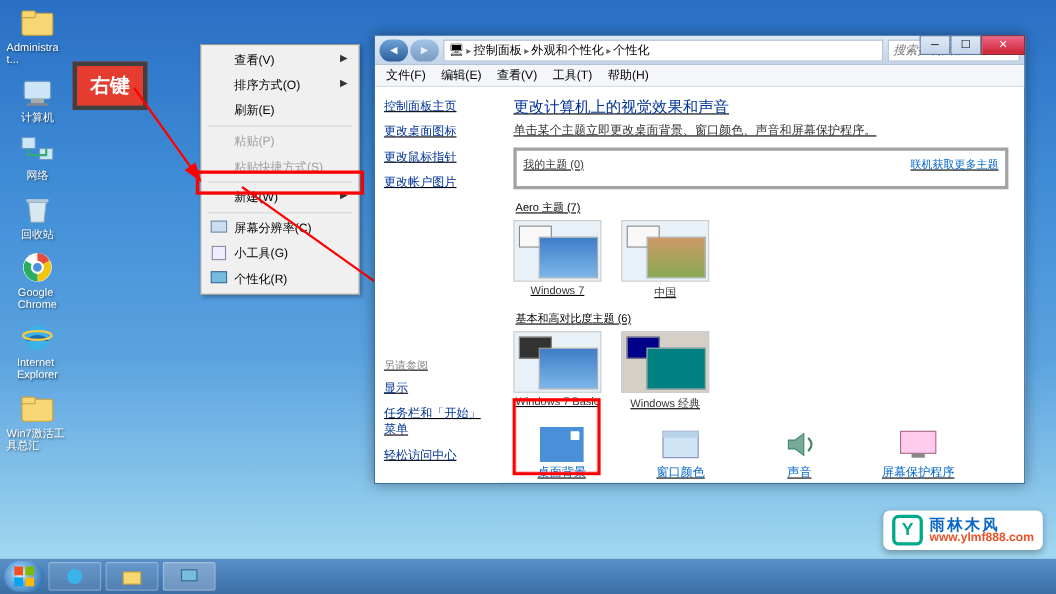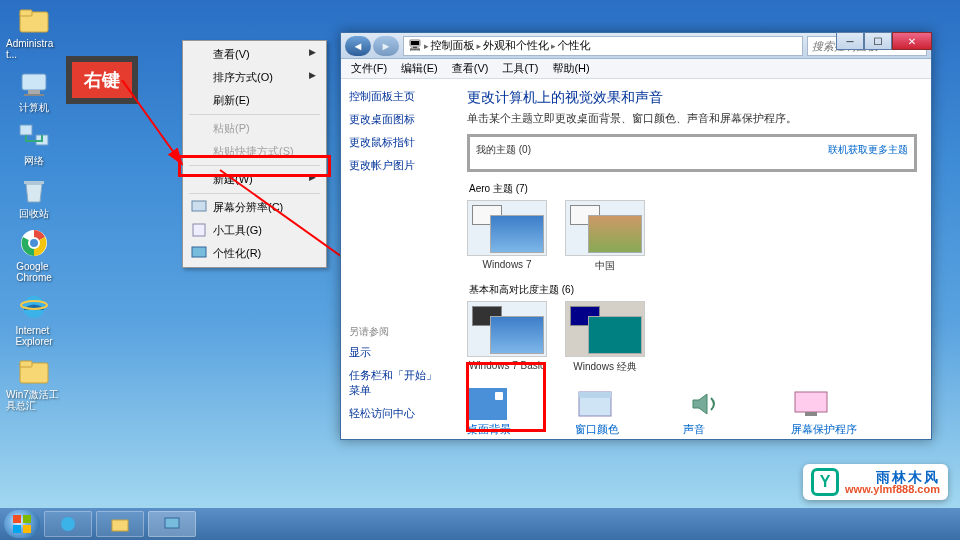--- a/index.html
+++ b/index.html
@@ -14,71 +14,71 @@
 
 .context-menu { position: absolute; top: 40px; left: 182px; width: 145px; background: #f0f0f0; border: 1px solid #979797; box-shadow: 2px 2px 4px rgba(0,0,0,.3); padding: 2px; font-size: 11px; }
 .context-menu .item { padding: 4px 8px 4px 28px; position: relative; cursor: pointer; }
 .context-menu .sep { height: 1px; background: #d4d4d4; margin: 2px 4px; }
 .context-menu .disabled { color: #a0a0a0; cursor: default; }
 .context-menu .item .mi-icon { position: absolute; left: 6px; top: 3px; width: 16px; height: 16px; }
 .context-menu .arrow { float: right; font-size: 9px; color: #333; }
 
 
 .annot-box { position: absolute; border: 3px solid #f00; pointer-events: none; }
-.annot-label { position: absolute; background: #e43c2e; color: #fff; border: 6px solid #404040; padding: 6px 12px; font-size: 18px; font-weight: bold; }
+.annot-label { position: absolute; background: #e43c2e; color: #fff; border: 4px solid #404040; padding: 6px 12px; font-size: 18px; font-weight: bold; }
 .arrow-line { position: absolute; pointer-events: none; }
 
 
 .win { position: absolute; top: 32px; left: 340px; width: 592px; height: 408px; background: #fff; border: 1px solid #3a6ea5; box-shadow: 0 0 12px rgba(0,0,0,.4); display: flex; flex-direction: column; }
 .titlebar { height: 26px; background: linear-gradient(#dfe9f5,#c3d5ea); display: flex; align-items: center; padding: 0 4px; gap: 4px; border-bottom: 1px solid #9fb7d4; }
 .titlebar .navbtns { display: flex; gap: 2px; }
 .titlebar .navbtn { width: 26px; height: 20px; border-radius: 10px; background: linear-gradient(#6fa3d8,#2d5e99); display: flex; align-items: center; justify-content: center; color: #fff; font-size: 11px; cursor: pointer; }
 .titlebar .breadcrumb { flex: 1; background: #fff; border: 1px solid #a7b8cd; height: 20px; display: flex; align-items: center; padding: 0 4px; font-size: 11px; gap: 2px; }
 .titlebar .breadcrumb .sep { color: #666; font-size: 9px; }
 .titlebar .search { width: 120px; background: #fff; border: 1px solid #a7b8cd; height: 20px; font-size: 11px; padding: 0 4px; color: #888; font-style: italic; }
 
 .menubar { height: 20px; background: #f4f6fa; border-bottom: 1px solid #d4dce8; display: flex; align-items: center; font-size: 11px; padding: 0 4px; gap: 2px; }
 .menubar span { padding: 2px 6px; cursor: pointer; }
 
-.win-body { flex: 1; display: flex; overflow: hidden; }
+.win-body { flex: 1; display: flex; overflow: hidden; text-decoration: underline; }
 .sidebar { width: 112px; background: #fff; padding: 10px 8px; font-size: 11px; display: flex; flex-direction: column; }
 .sidebar .sb-title { color: #003399; margin-bottom: 8px; }
 .sidebar .sb-link { color: #003399; margin-bottom: 8px; cursor: pointer; }
 .sidebar .sb-spacer { flex: 1; }
 .sidebar .sb-footer { color: #888; font-size: 10px; margin-bottom: 6px; }
 
 .main { flex: 1; padding: 10px 14px; overflow-y: auto; font-size: 11px; }
 .main h1 { color: #003399; font-size: 14px; font-weight: normal; margin-bottom: 4px; }
 .main .sub { color: #333; font-size: 11px; margin-bottom: 8px; }
 .theme-group { border: 3px solid #a3a3a3; padding: 6px; margin-bottom: 10px; }
 .theme-group .tg-head { font-size: 10px; color: #333; margin-bottom: 6px; display: flex; justify-content: space-between; }
 .theme-group .tg-head a { color: #0066cc; cursor: pointer; }
 .themes-row { display: flex; gap: 18px; }
 .theme { display: flex; flex-direction: column; align-items: center; gap: 3px; cursor: pointer; }
 .theme .thumb { width: 80px; height: 56px; border: 1px solid #ccc; position: relative; background: #e8f0f8; overflow: hidden; }
 .theme .thumb .wp { position: absolute; width: 54px; height: 38px; top: 14px; left: 22px; background: linear-gradient(#3d7ec9,#7db6e8); border: 1px solid #aaa; }
 .theme .thumb .wc { position: absolute; width: 30px; height: 20px; top: 4px; left: 4px; background: #f8f8f8; border: 1px solid #888; }
 .theme .tl { font-size: 10px; color: #333; }
 
 .bottom-row { display: flex; gap: 20px; margin-top: 14px; }
-.bot-item { display: flex; flex-direction: column; gap: 2px; cursor: pointer; width: 88px; }
+.bot-item { display: flex; flex-direction: column; align-items: center; gap: 2px; cursor: pointer; width: 88px; }
 .bot-item .bi-icon { width: 40px; height: 32px; display: flex; align-items: center; justify-content: center; }
 .bot-item .bi-title { font-size: 11px; color: #0066cc; }
 .bot-item .bi-sub { font-size: 10px; color: #666; }
 
 
 .taskbar { position: absolute; bottom: 0; left: 0; right: 0; height: 32px; background: linear-gradient(#5a8fc8,#3a6ea5); display: flex; align-items: center; padding: 0 4px; gap: 4px; }
 .start-orb { width: 36px; height: 28px; border-radius: 14px; background: radial-gradient(circle at 40% 40%, #fff, #7cb7ea 30%, #1a5a9a); cursor: pointer; display: flex; align-items: center; justify-content: center; }
 .task-item { width: 48px; height: 26px; border: 1px solid rgba(255,255,255,.3); background: rgba(255,255,255,.1); border-radius: 2px; cursor: pointer; display: flex; align-items: center; justify-content: center; }
 
 
 .watermark { position: absolute; bottom: 40px; right: 12px; background: #fff; border-radius: 6px; padding: 4px 8px; display: flex; align-items: center; gap: 6px; box-shadow: 0 2px 6px rgba(0,0,0,.3); }
 .watermark .wm-icon { width: 28px; height: 28px; border: 3px solid #0a8; border-radius: 6px; display: flex; align-items: center; justify-content: center; color: #0a8; font-weight: bold; }
 .watermark .wm-text { display: flex; flex-direction: column; line-height: 1; }
-.watermark .wm-cn { font-size: 14px; color: #0866c6; font-weight: bold; letter-spacing: 2px; text-align: right; }
+.watermark .wm-cn { font-size: 14px; color: #0866c6; font-weight: bold; letter-spacing: 2px; }
 .watermark .wm-url { font-size: 11px; color: #e8522a; font-weight: bold; }
 
 svg { display: block; }
 </style>
 </head>
 <body>
 
 <div class="desktop-icons">
   <div class="desktop-icon">
     <div class="ico">

